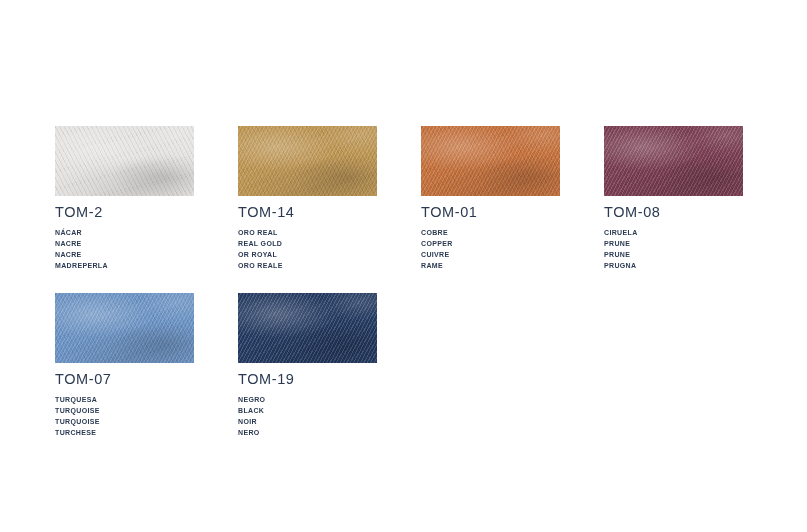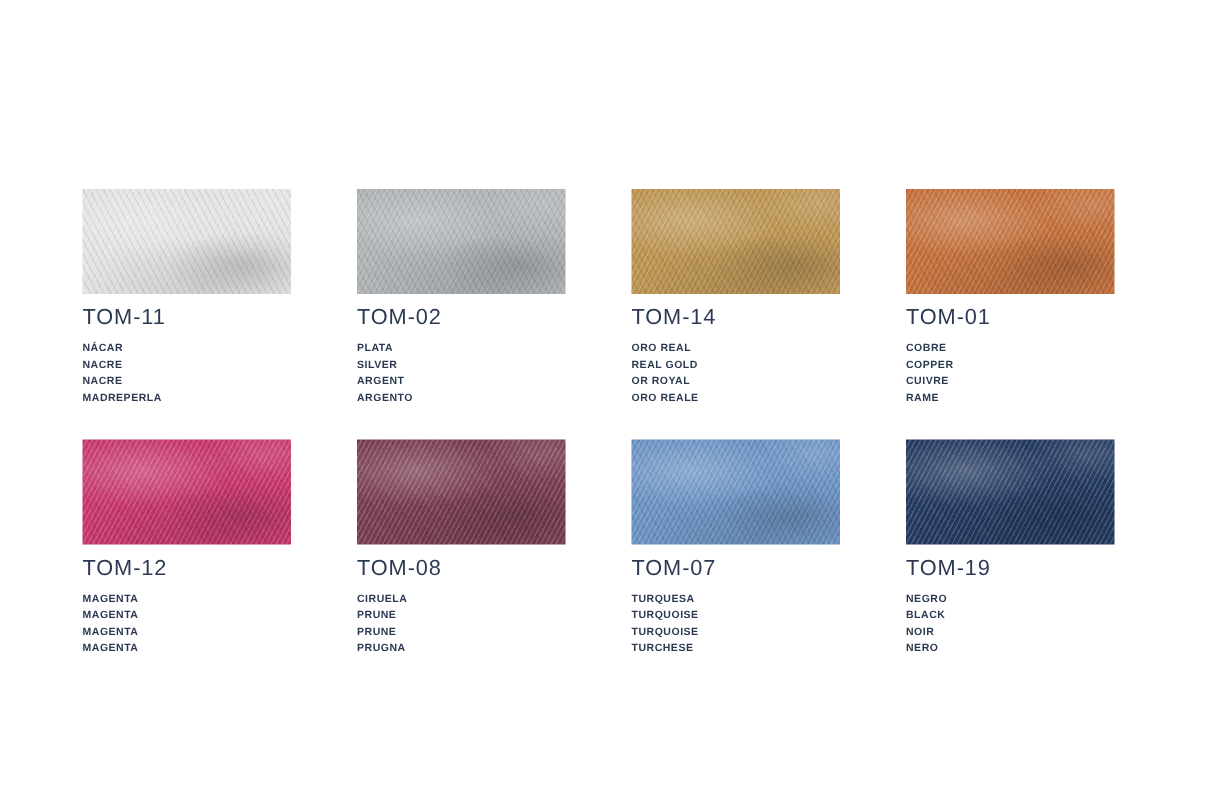--- a/index.html
+++ b/index.html
@@ -104,66 +104,46 @@
     white-space: nowrap;
   }
 </style>
 </head>
 <body>
 
 <div id="catalog">
   <div class="swatch-grid">
       <div class="swatch-card">
         <div class="swatch-chip" style="background-color: rgb(230, 228, 226);"></div>
-        <div class="swatch-code">TOM-11</div>
+        <div class="swatch-code">TOM-2</div>
         <div class="swatch-names">
           <div class="swatch-name">NÁCAR</div>
           <div class="swatch-name">NACRE</div>
           <div class="swatch-name">NACRE</div>
           <div class="swatch-name">MADREPERLA</div>
-        </div>
-      </div>
-      <div class="swatch-card">
-        <div class="swatch-chip" style="background-color: rgb(176, 180, 182);"></div>
-        <div class="swatch-code">TOM-02</div>
-        <div class="swatch-names">
-          <div class="swatch-name">PLATA</div>
-          <div class="swatch-name">SILVER</div>
-          <div class="swatch-name">ARGENT</div>
-          <div class="swatch-name">ARGENTO</div>
         </div>
       </div>
       <div class="swatch-card">
         <div class="swatch-chip" style="background-color: rgb(189, 149, 82);"></div>
         <div class="swatch-code">TOM-14</div>
         <div class="swatch-names">
           <div class="swatch-name">ORO REAL</div>
           <div class="swatch-name">REAL GOLD</div>
           <div class="swatch-name">OR ROYAL</div>
           <div class="swatch-name">ORO REALE</div>
         </div>
       </div>
       <div class="swatch-card">
         <div class="swatch-chip" style="background-color: rgb(196, 112, 59);"></div>
         <div class="swatch-code">TOM-01</div>
         <div class="swatch-names">
           <div class="swatch-name">COBRE</div>
           <div class="swatch-name">COPPER</div>
           <div class="swatch-name">CUIVRE</div>
           <div class="swatch-name">RAME</div>
-        </div>
-      </div>
-      <div class="swatch-card">
-        <div class="swatch-chip" style="background-color: rgb(200, 54, 108);"></div>
-        <div class="swatch-code">TOM-12</div>
-        <div class="swatch-names">
-          <div class="swatch-name">MAGENTA</div>
-          <div class="swatch-name">MAGENTA</div>
-          <div class="swatch-name">MAGENTA</div>
-          <div class="swatch-name">MAGENTA</div>
         </div>
       </div>
       <div class="swatch-card">
         <div class="swatch-chip" style="background-color: rgb(122, 61, 82);"></div>
         <div class="swatch-code">TOM-08</div>
         <div class="swatch-names">
           <div class="swatch-name">CIRUELA</div>
           <div class="swatch-name">PRUNE</div>
           <div class="swatch-name">PRUNE</div>
           <div class="swatch-name">PRUGNA</div>

